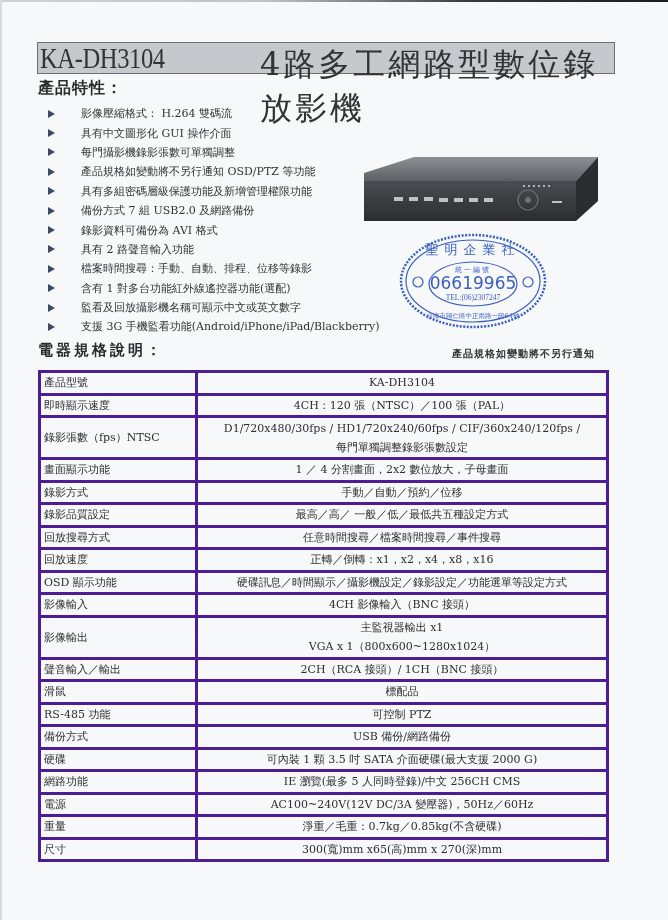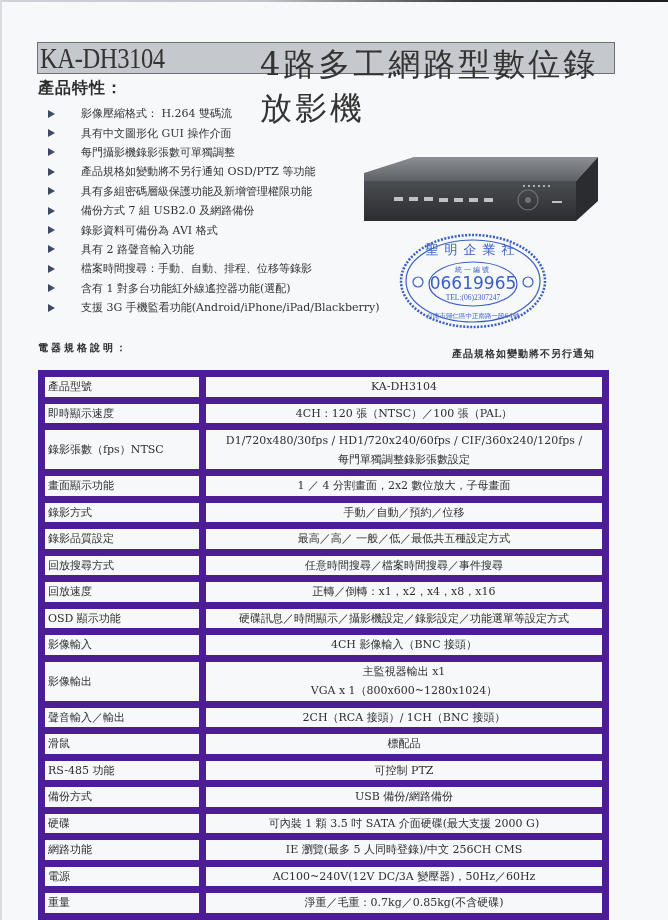--- a/index.html
+++ b/index.html
@@ -16,36 +16,36 @@
     .title-box {
       position:absolute; left:37px; top:42px; width:578px; height:32px;
       background:#c5c9cd; border:1px solid #6c6f73; box-sizing:border-box;
     }
     .title-model { position:absolute; left:2px; top:-2px; font-family:"Liberation Serif",serif;
       font-size:30px; letter-spacing:-0.5px; color:#333; transform:scaleX(0.82); transform-origin:left center; }
     .title-name { position:absolute; left:222px; top:0px; font-size:32px; letter-spacing:3px; color:#333; }
 
     .section-title { position:absolute; font-weight:bold; color:#2c2c2c; }
     .feat-head { left:38px; top:78px; font-size:16px; letter-spacing:1px; }
-    .spec-head { left:38px; top:341px; font-size:10px; letter-spacing:3px; }
+    .spec-head { left:38px; top:341px; font-size:15px; letter-spacing:3px; }
     .notice { position:absolute; left:452px; top:347px; font-size:10px; font-weight:bold; letter-spacing:1px; color:#333; }
 
     .features { position:absolute; left:38px; top:96px; margin:8px; padding:0; list-style:none; }
     .features li { height:19.4px; display:flex; align-items:center; font-size:11px; color:#333; }
     .features .bullet { width:0; height:0; border-top:4px solid transparent; border-bottom:4px solid transparent;
       border-left:7px solid #3d4a63; margin-right:26px; margin-left:2px; }
 
     .product-img { position:absolute; left:362px; top:155px; width:238px; height:72px; }
     .stamp { position:absolute; left:398px; top:232px; width:150px; height:98px; }
 
     table.spec {
       position:absolute; left:38px; top:370px; width:571px; border-collapse:collapse;
       font-size:11px; color:#2e2e2e;
     }
-    table.spec td { border:7px solid #4c1d95; padding:0 3px; height:19.5px; line-height:19px; }
+    table.spec td { border:3px solid #4c1d95; padding:0 3px; height:19.5px; line-height:19px; }
     table.spec td.k { width:148px; text-align:left; }
     table.spec td.v { text-align:center; }
     table.spec tr.tall td { height:39px; }
     table.spec td.v .line { display:block; line-height:19px; }
   </style>
 </head>
 <body>
 
 <div class="topedge"></div>
 <div class="leftedge"></div>
@@ -90,20 +90,24 @@
       <span class="bullet"></span>
       <span>具有 2 路聲音輸入功能</span>
     </li>
   <li>
       <span class="bullet"></span>
       <span>檔案時間搜尋：手動、自動、排程、位移等錄影</span>
     </li>
   <li>
       <span class="bullet"></span>
       <span>含有 1 對多台功能紅外線遙控器功能(選配)</span>
+    </li>
+  <li>
+      <span class="bullet"></span>
+      <span>監看及回放攝影機名稱可顯示中文或英文數字</span>
     </li>
   <li>
       <span class="bullet"></span>
       <span>支援 3G 手機監看功能(Android/iPhone/iPad/Blackberry)</span>
     </li>
 </ul>
 
 <svg class="product-img" viewBox="0 0 238 72">
   <defs>
     <linearGradient id="topg" x1="0" y1="0" x2="0" y2="1">

